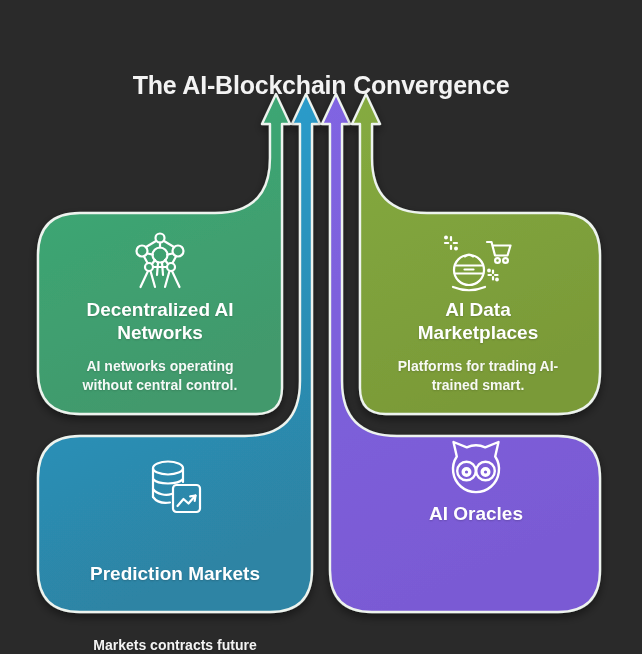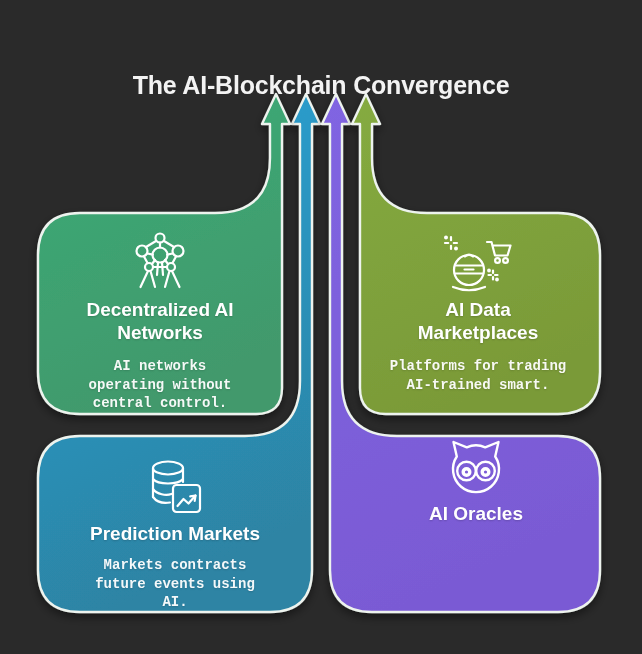--- a/index.html
+++ b/index.html
@@ -18,36 +18,35 @@
     margin-top:44px;
   }
   #shapes{position:absolute;left:0;top:0;}
   .card{
     position:absolute;
     display:flex;flex-direction:column;align-items:center;
     text-align:center;color:#ffffff;
   }
   .card-tl{left:38px;top:213px;width:244px;height:207px;}
   .card-tr{left:360px;top:213px;width:236px;height:201px;}
-  .card-bl{left:38px;top:436px;width:274px;height:176px;}
+  .card-bl{left:38px;top:436px;width:274px;height:176px;gap:40px;}
   .card-br{left:330px;top:416px;width:292px;height:176px;}
   .card-tl .icon-wrap,.card-tr .icon-wrap{margin-top:17px;}
   .card-bl .icon-wrap,.card-br .icon-wrap{margin-top:20px;}
   .card-title{
     font-size:19px;font-weight:700;line-height:1.22;
     text-shadow:0 1px 2px rgba(0,0,0,0.18);
   }
   .card-tl .card-title{margin-top:6px;max-width:185px;}
   .card-tr .card-title{margin-top:6px;max-width:165px;}
   .card-bl .card-title,.card-br .card-title{margin-top:4px;max-width:240px;}
   .card-desc{
     font-size:14px;font-weight:700;line-height:1.32;
     color:rgba(255,255,255,0.95);
     text-shadow:0 1px 2px rgba(0,0,0,0.15);
-    font-family:Liberation Mono, monospace;
   }
   .card-tl .card-desc{margin-top:13px;max-width:176px;}
   .card-tr .card-desc{margin-top:13px;max-width:186px;}
   .card-bl .card-desc{margin-top:11px;max-width:190px;}
   .card-br .card-desc{margin-top:11px;max-width:192px;}
   .icon-wrap svg{display:block;}
 </style>
 </head>
 <body>
 

